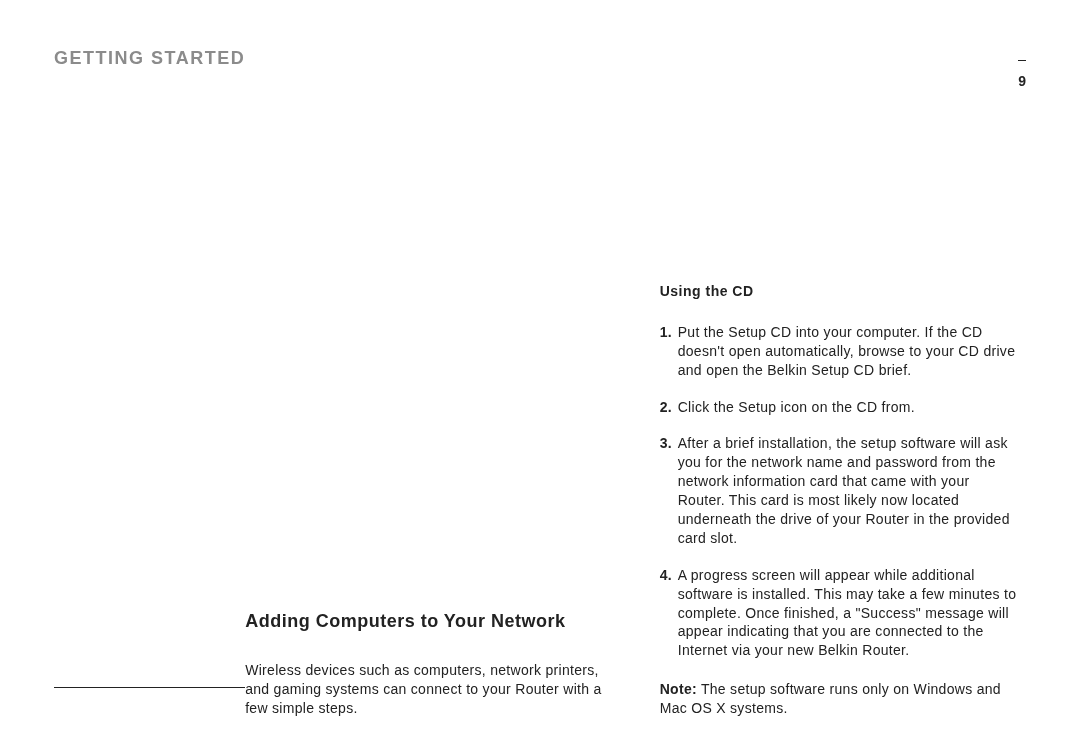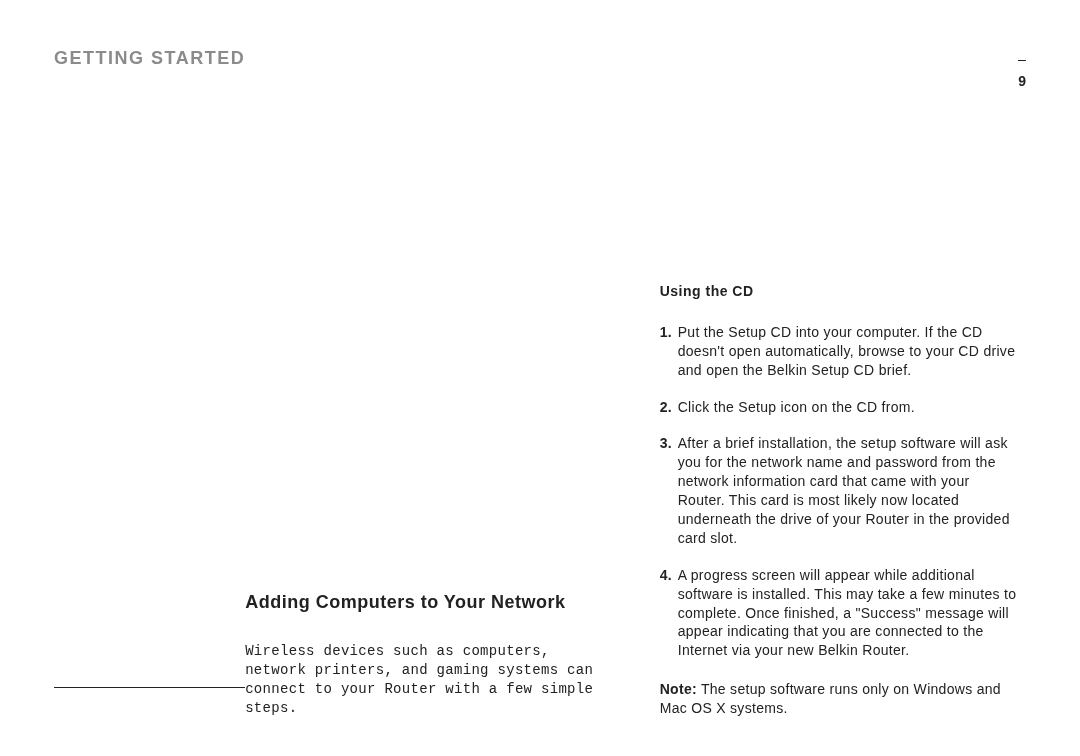--- a/index.html
+++ b/index.html
@@ -49,21 +49,20 @@
     margin: 0 0 28px 0;
   }
   .subhead {
     font-size: 14px;
     font-weight: 700;
     letter-spacing: 0.5px;
     margin: 2px 0 22px 0;
   }
   .intro {
     max-width: 440px;
-    font-family: Liberation Mono, monospace;
   }
   ol.steps {
     list-style: none;
     margin: 0;
     padding: 0;
   }
   ol.steps li {
     display: flex;
     margin-bottom: 18px;
   }

